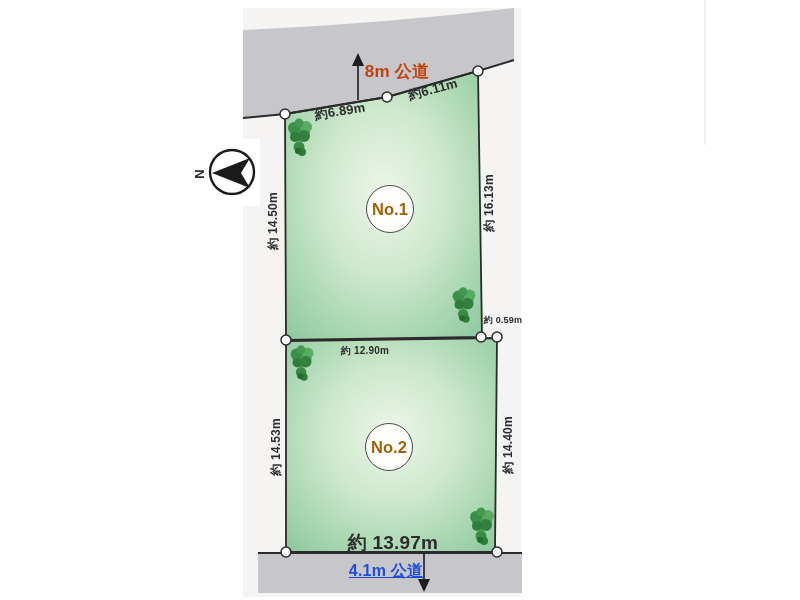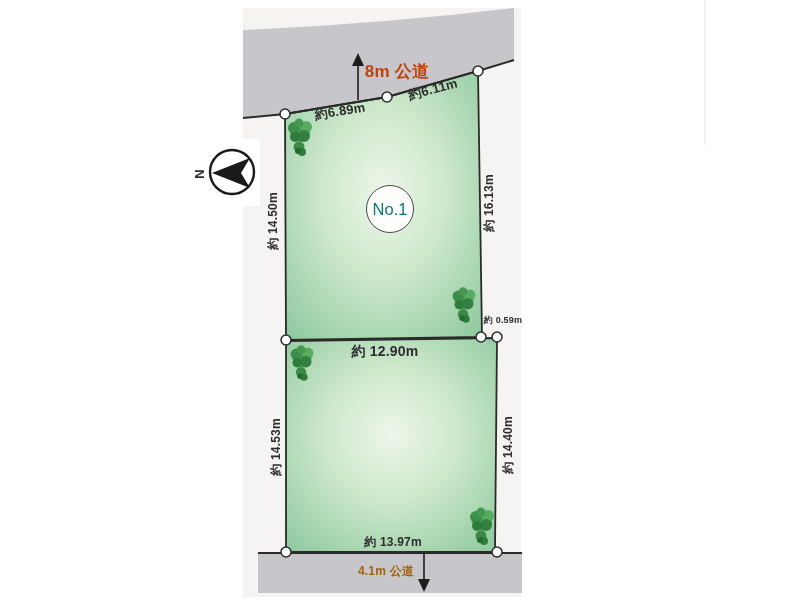--- a/index.html
+++ b/index.html
@@ -10,21 +10,21 @@
   }
   #diagram-svg{position:absolute;left:0;top:0;}
   .lbl{
     position:absolute;white-space:nowrap;color:#2d2d2d;font-weight:600;
     transform:translate(-50%,-50%);line-height:1;letter-spacing:0.2px;
   }
   .badge{
     position:absolute;width:46px;height:46px;margin-left:-23px;margin-top:-23px;
     background:#fdfdfb;border:1.6px solid #4a4a4a;border-radius:50%;
     display:flex;align-items:center;justify-content:center;
-    font-size:16.5px;color:#0f766e;font-weight:400;
+    font-size:16.5px;color:#a16207;font-weight:700;
   }
 </style>
 </head>
 <body>
 
 <div id="stage">
 
   <svg id="diagram-svg" width="800" height="600" viewBox="0 0 800 600">
     <defs>
       <radialGradient id="plotGrad" cx="50%" cy="45%" r="70%">
@@ -99,29 +99,32 @@
   <div class="lbl" style="left:397px;top:71px;font-size:17px;color:#c2410c;">8m 公道</div>
 
   <div class="lbl" style="left:340px;top:111px;font-size:13px;transform:translate(-50%,-50%) rotate(-9deg);">約6.89m</div>
 
   <div class="lbl" style="left:433px;top:89px;font-size:13px;transform:translate(-50%,-50%) rotate(-15deg);">約6.11m</div>
 
   <div class="lbl" style="left:273px;top:221px;font-size:12px;transform:translate(-50%,-50%) rotate(-90deg);">約 14.50m</div>
 
   <div class="lbl" style="left:489px;top:203px;font-size:12px;transform:translate(-50%,-50%) rotate(-90deg);">約 16.13m</div>
 
-  <div class="lbl" style="left:385px;top:351px;font-size:14px;">約 12.90m</div>
+  <div class="lbl" style="left:365px;top:351px;font-size:10px;">約 12.90m</div>
 
   <div class="lbl" style="left:503px;top:320px;font-size:9px;">約 0.59m</div>
 
   <div class="lbl" style="left:276px;top:447px;font-size:12px;transform:translate(-50%,-50%) rotate(-90deg);">約 14.53m</div>
 
   <div class="lbl" style="left:508px;top:445px;font-size:12px;transform:translate(-50%,-50%) rotate(-90deg);">約 14.40m</div>
 
-  <div class="lbl" style="left:393px;top:542px;font-size:12px;">約 13.97m</div>
+  <div class="lbl" style="left:393px;top:542px;font-size:19px;">約 13.97m</div>
 
-  <div class="lbl" style="left:386px;top:571px;font-size:12px;color:#a16207;">4.1m 公道</div>
+  <div class="lbl" style="left:386px;top:571px;font-size:16px;color:#1d4ed8;text-decoration:underline;">4.1m 公道</div>
 
   <div class="badge" style="left:389px;top:208px;">
     <span>No.1</span>
+  </div>
+  <div class="badge" style="left:388px;top:446px;">
+    <span>No.2</span>
   </div>
 
 </div>
 
 </body></html>

